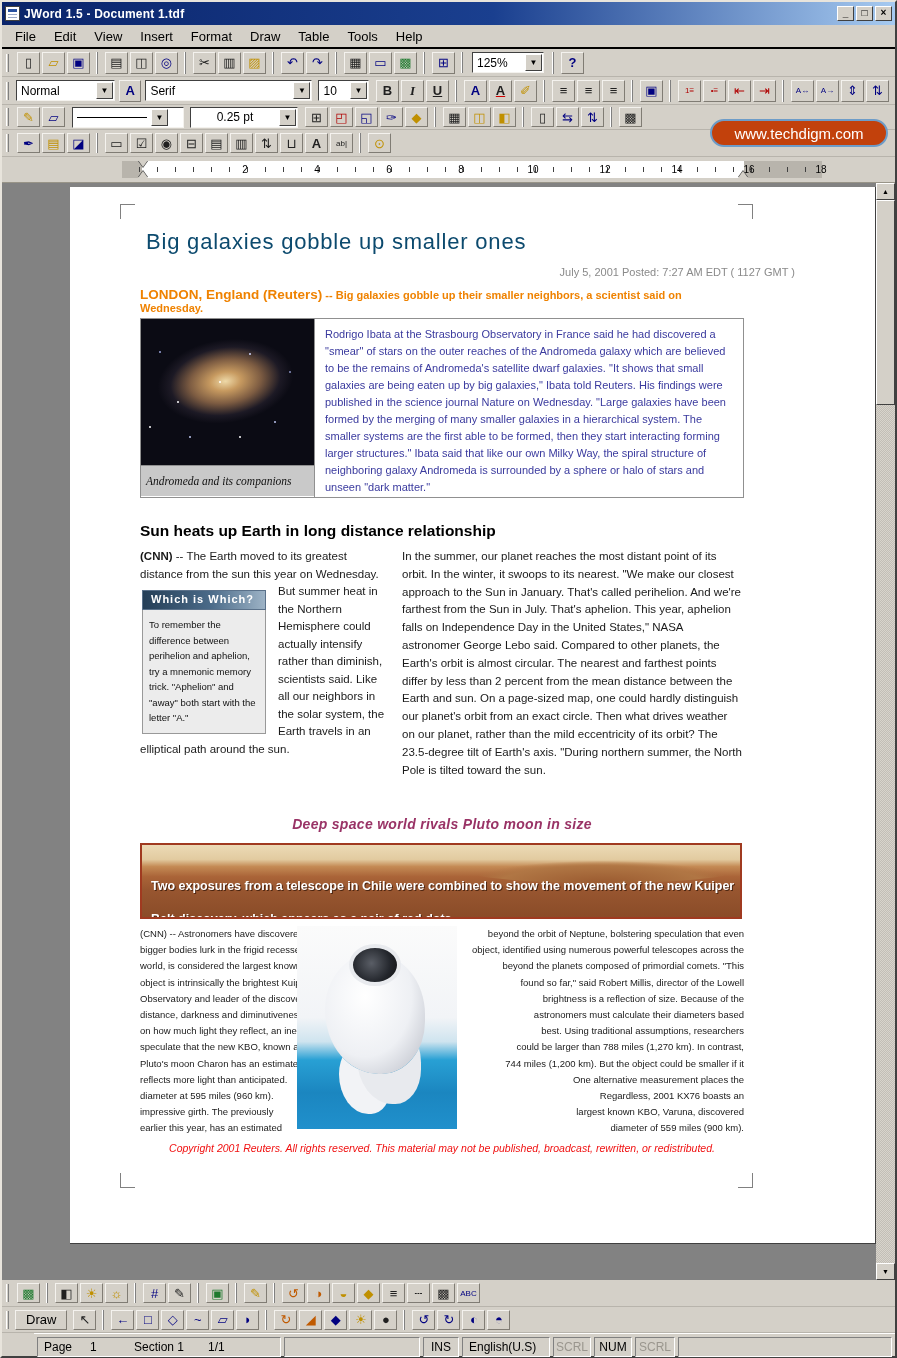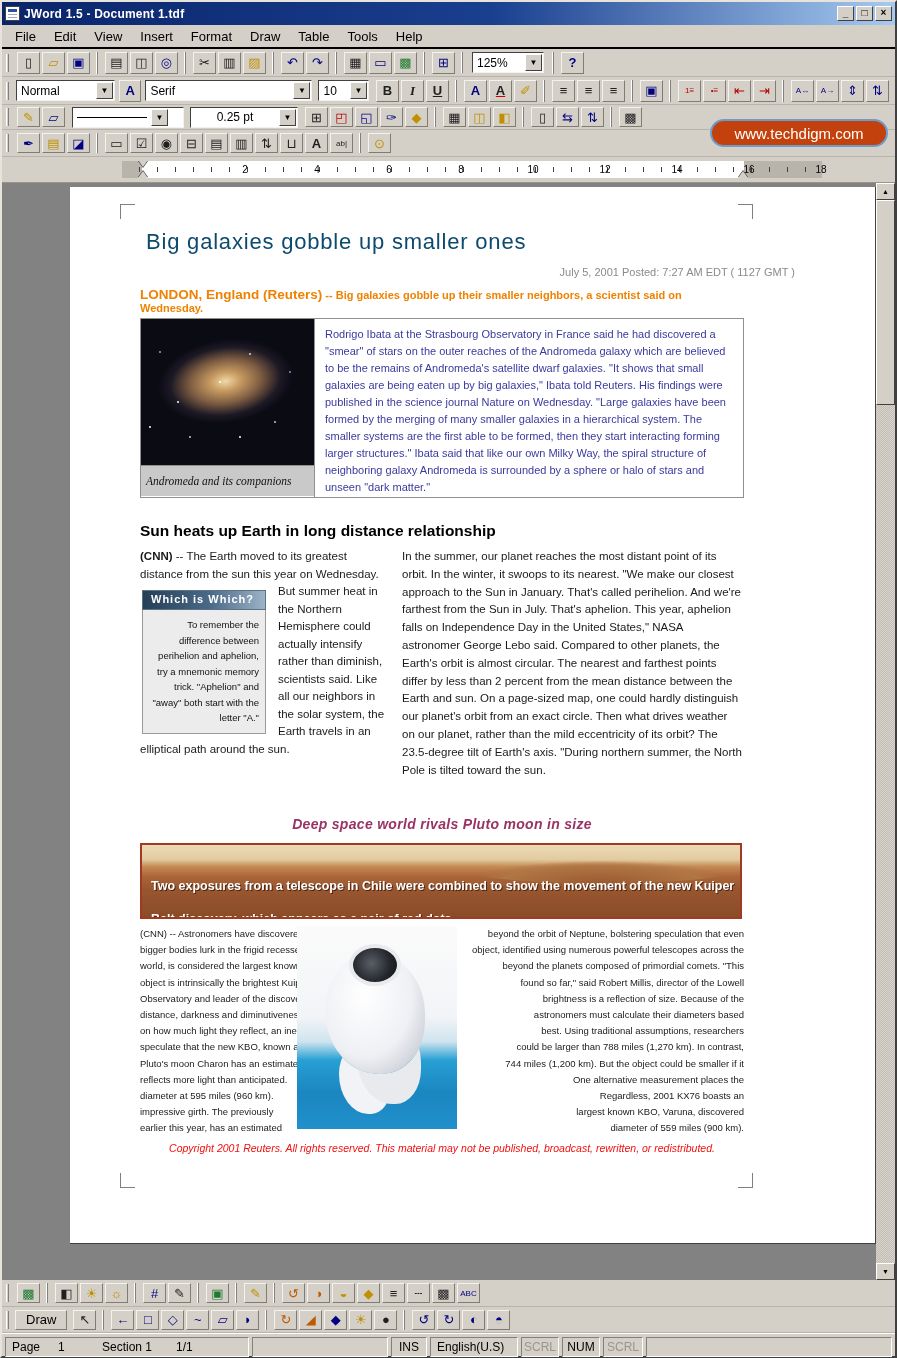--- a/index.html
+++ b/index.html
@@ -76,21 +76,21 @@
   .galaxy::after { content:""; position:absolute; left:78px; top:62px; width:2px; height:2px; background:#fff; border-radius:50%;
      box-shadow:30px -28px 0 #cfd6ff, -42px 20px 0 #fff, 55px 40px 0 #bcc4ef, -60px -30px 0 #9aa3d8, 20px 55px 0 #fff, 70px -10px 0 #8890c0, -30px 55px 0 #c0c8f0, -70px 45px 0 #fff; }
   .galcap { height:31px; background:#c9c9c9; border-top:1px solid #909090; font-family:"Liberation Serif",serif; font-style:italic; font-size:11.5px; display:flex; align-items:center; padding-left:5px; color:#111; }
   .arttext { flex:1; padding:7px 10px; font-size:11px; line-height:17px; color:#3a3a9e; }
 
   .s2head { position:absolute; left:70px; top:335px; font-size:15.5px; font-weight:bold; color:#000; }
   .colL { position:absolute; left:70px; top:361px; width:247px; font-size:11.5px; line-height:17.5px; color:#1a1a1a; }
   .colL .cnn { font-weight:bold; }
   .sbox { float:left; width:124px; margin:7px 12px 4px 2px; }
   .sbox .sbt { height:20px; background:linear-gradient(90deg,#253f57 0%,#4a6a88 55%,#9db3c6 100%); color:#fff; font-weight:bold; font-size:11px; letter-spacing:1px; display:flex; align-items:center; padding-left:8px; border:1px solid #5a718a; }
-  .sbox .sbb { background:#ececec; border:1px solid #999; border-top:none; padding:7px 6px; font-size:9.5px; line-height:15.5px; color:#111;text-align:right; }
+  .sbox .sbb { background:#ececec; border:1px solid #999; border-top:none; padding:7px 6px; font-size:9.5px; line-height:15.5px; color:#111; }
   .colR { position:absolute; left:332px; top:361px; width:341px; font-size:11.5px; line-height:17.8px; color:#1a1a1a; }
 
   .kbohead { position:absolute; left:70px; top:629px; width:604px; text-align:center; color:#993366; font-weight:bold; font-style:italic; font-size:14px; letter-spacing:0.3px; }
   .banner { position:absolute; left:70px; top:656px; width:602px; height:76px; border:2px solid #a03a20; overflow:hidden;
      background:linear-gradient(180deg,#ecdab6 0%,#e2cba0 20%,#c48a54 30%,#aa6438 44%,#985630 62%,#8a4c28 100%); }
   .banner::before { content:""; position:absolute; left:55%; top:16px; width:260px; height:22px; border-radius:50%;
      background:radial-gradient(ellipse at 50% 100%, #9a5a30 0%, #b07644 55%, rgba(0,0,0,0) 72%); }
   .bannertext { position:absolute; left:9px; top:25px; width:586px; color:#fff; font-weight:bold; font-size:12.5px; line-height:33px; text-shadow:1px 1px 0 #4a2410; }
 
   .kboL { position:absolute; left:70px; top:739px; width:304px; font-size:9.5px; line-height:16.2px; color:#1a1a1a; }
@@ -109,21 +109,21 @@
   
   .vscroll { position:absolute; right:0; top:0; width:19px; height:100%; background:#c9c5bd; background-image:repeating-conic-gradient(#d8d4cc 0% 25%, #c2beb6 0% 50%); background-size:2px 2px; }
   .sbtn { position:absolute; left:0; width:19px; height:17px; background:#d4d0c8; border:1px solid; border-color:#fff #404040 #404040 #fff; font-size:7px; text-align:center; line-height:15px; color:#000; }
   .sbtn.up{top:0;} .sbtn.dn{bottom:0;}
   .sthumb { position:absolute; left:0; top:17px; width:19px; height:205px; background:#d4d0c8; border:1px solid; border-color:#fff #404040 #404040 #fff; }
 
   
   .drawbtn { height:20px; padding:0 10px; display:inline-flex; align-items:center; background:#d4d0c8; border:1px solid; border-color:#f4f2ee #807c74 #807c74 #f4f2ee; font-size:13px; margin:0 2px; }
 
   
-  .statusbar { height:26px; display:flex; align-items:center; gap:3px; padding:2px 3px; border-top:1px solid #fff; }
+  .statusbar { height:26px; display:flex; align-items:center; gap:3px; padding:2px 3px; border-top:1px solid #fff;margin-left:32px; }
   .scell { height:20px; border:1px solid; border-color:#808080 #fff #fff #808080; font-size:12px; display:flex; align-items:center; padding:0 6px; color:#000; }
   .scell.gray { color:#9a968e; }
   .sc1{width:244px; gap:0;} .sc1 span{display:inline-block;}
   .sc1 .s-page{width:46px;} .sc1 .s-pnum{width:44px;} .sc1 .s-sec{width:74px;} 
   .sc2{width:136px;} .sc3{width:36px; justify-content:center;} .sc4{width:88px;} .sc5{width:38px;justify-content:center;} .sc6{width:38px;justify-content:center;} .sc7{width:40px;justify-content:center;} .sc8{flex:1;}
 </style>
 </head>
 <body>
 
 <div class="window">

